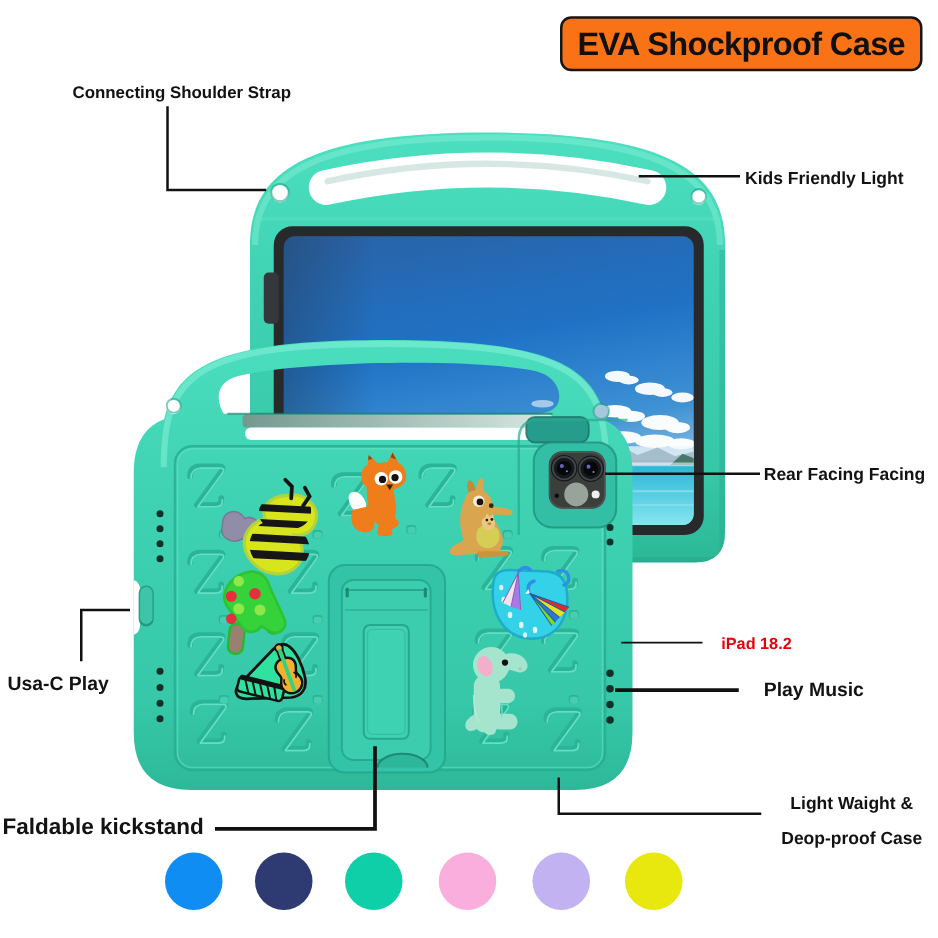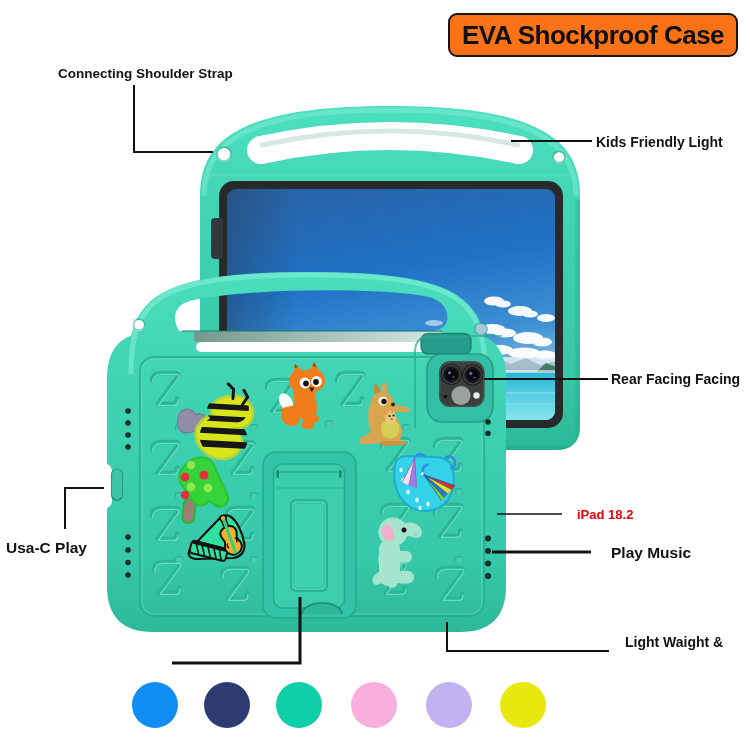--- a/index.html
+++ b/index.html
@@ -404,22 +404,24 @@
   </g>
 </svg>
 
 <div class="title-box">EVA Shockproof Case</div>
 <div class="label lbl-strap">Connecting Shoulder Strap</div>
 <div class="label lbl-handle">Kids Friendly Light</div>
 <div class="label lbl-camera">Rear Facing Facing</div>
 <div class="label lbl-model">iPad 18.2</div>
 <div class="label lbl-music">Play Music</div>
 <div class="label lbl-usb">Usa-C Play</div>
+<div class="label lbl-kick">Faldable kickstand</div>
 <div class="label lbl-light">
   <div>Light Waight &amp;</div>
+  <div>Deop-proof Case</div>
 </div>
 
 <div class="swatch" style="left: 132px; background: rgb(15, 141, 242);"></div>
 <div class="swatch" style="left: 204px; background: rgb(46, 58, 114);"></div>
 <div class="swatch" style="left: 276px; background: rgb(15, 207, 169);"></div>
 <div class="swatch" style="left: 351px; background: rgb(249, 174, 221);"></div>
 <div class="swatch" style="left: 426px; background: rgb(195, 178, 242);"></div>
 <div class="swatch" style="left: 500px; background: rgb(232, 231, 14);"></div>
 
 </div>

